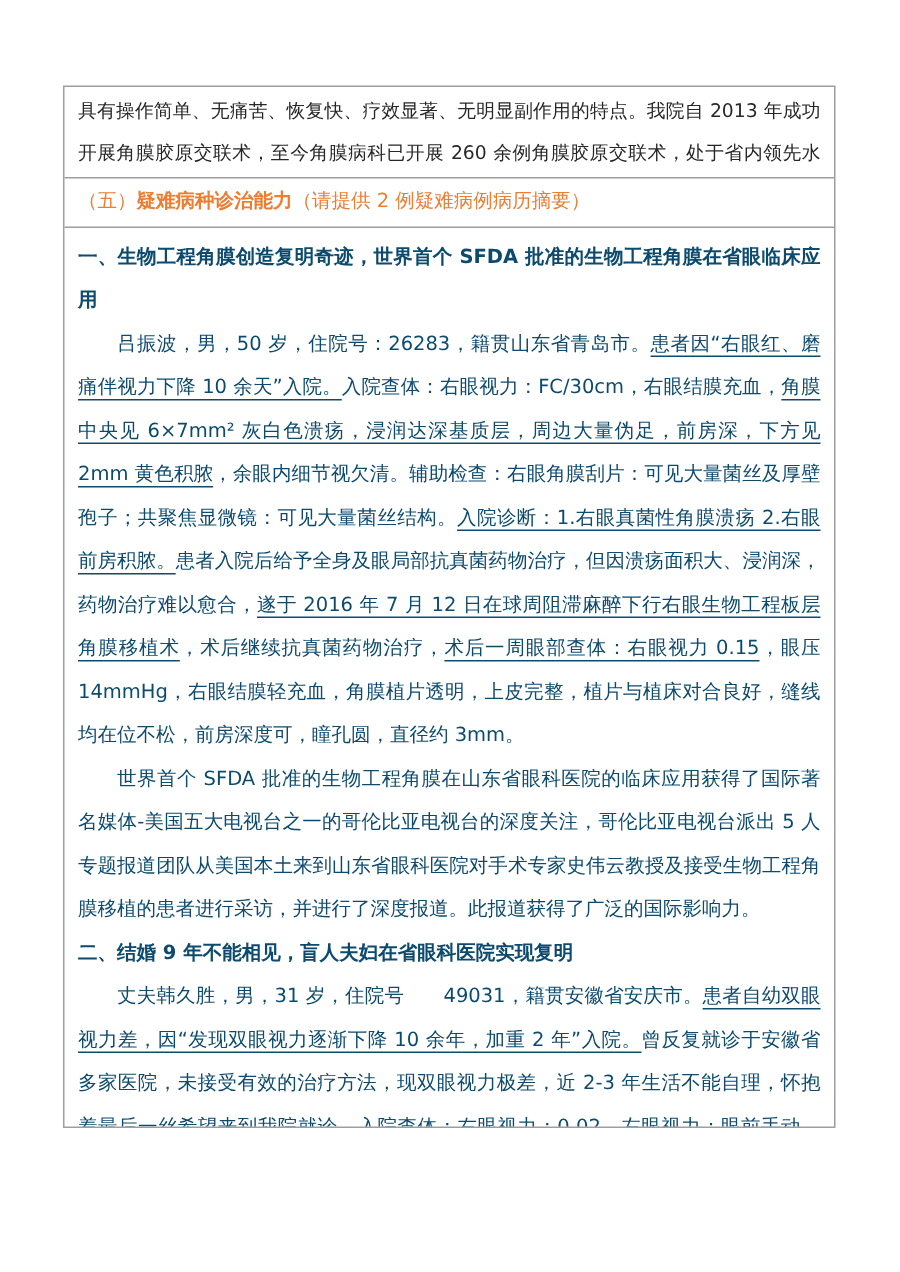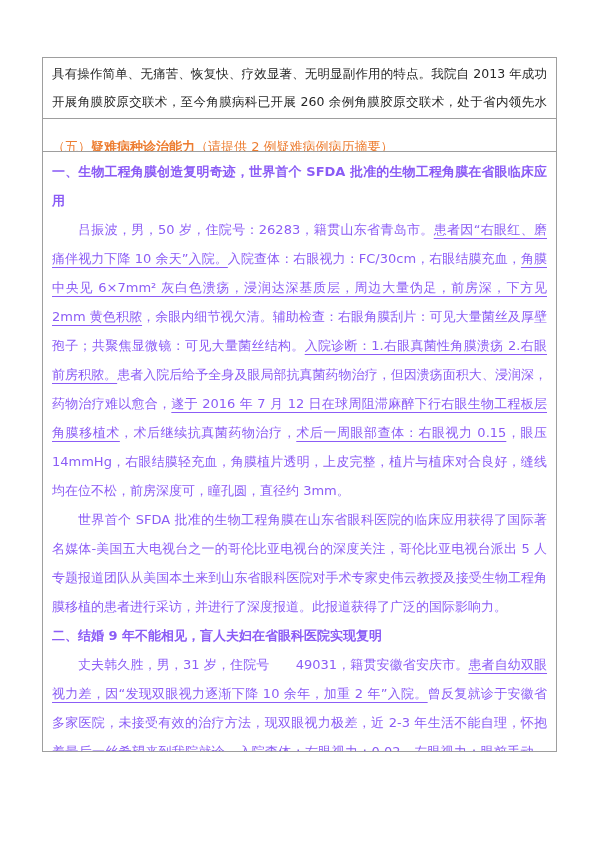--- a/index.html
+++ b/index.html
@@ -37,31 +37,31 @@
     color: #262626;
     font-size: 12.5px;
     line-height: 28px;
   }
   .row-summary p {
     margin: 0;
     text-align: justify;
   }
   .row-section {
     height: 33px;
-    padding: 12px 9px;
+    padding: 0 9px;
     line-height: 32px;
     color: #ED7D31;
     font-size: 13px;
     white-space: nowrap;
   }
   .row-section .bold { font-weight: bold; }
   .row-cases {
     height: 600px;
     padding: 5px 9px 0 9px;
-    color: #8b5cf6;
+    color: #0c4a6e;
     font-size: 13px;
     line-height: 29px;
   }
   .row-cases p {
     margin: 0;
     text-align: justify;
   }
   .case-heading {
     font-weight: bold;
   }

